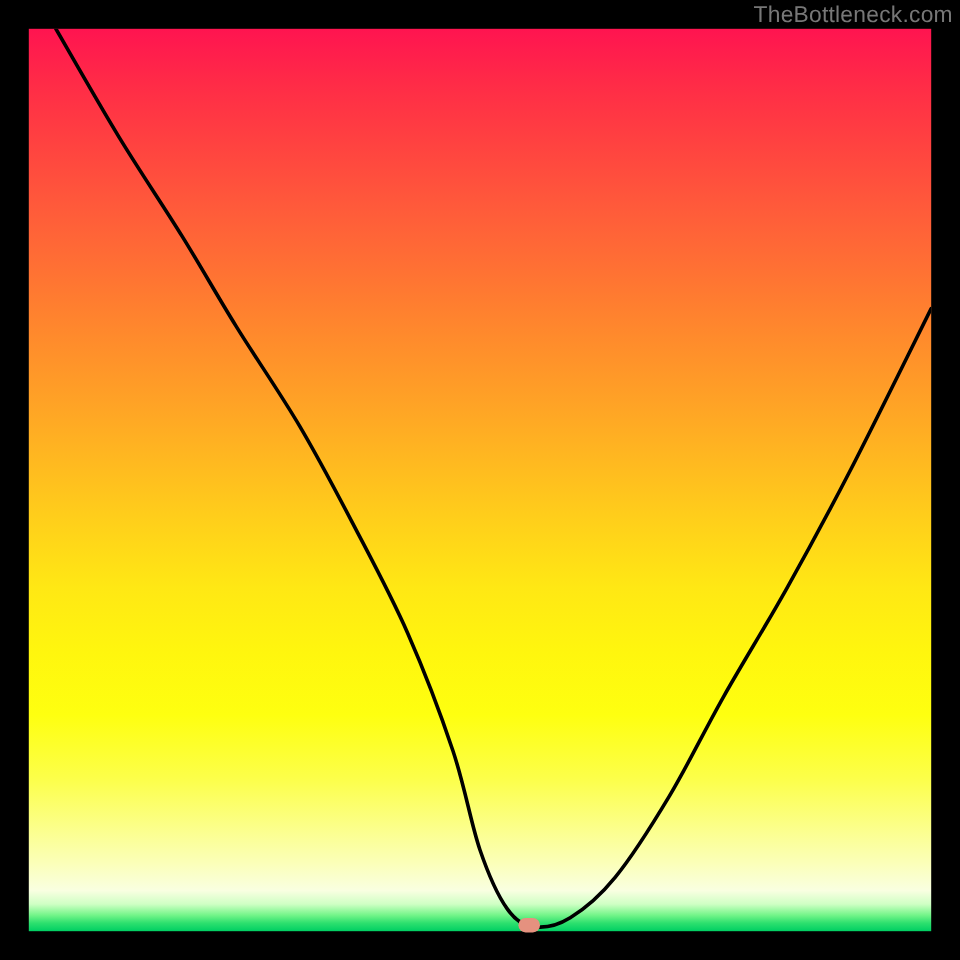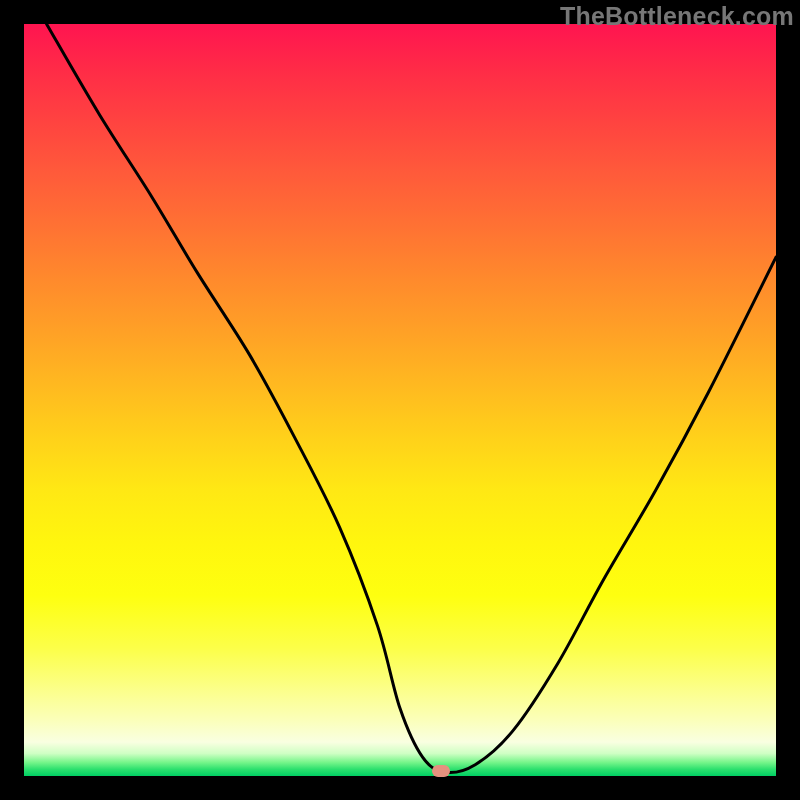--- a/index.html
+++ b/index.html
@@ -45,22 +45,22 @@
       #75f58a 98.2%,
       #2de06e 99.1%,
       #00cf63 100%
     );
   }
   .watermark {
     position: absolute;
     top: 2px;
     right: 6px;
     color: #777;
-    font-size: 25px;
-    font-weight: 700;
+    font-size: 19px;
+    font-weight: 400;
     letter-spacing: 0.2px;
     user-select: none;
   }
   .curve-svg {
     position: absolute;
     left: 24px;
     top: 24px;
     width: 752px;
     height: 752px;
     pointer-events: none;

